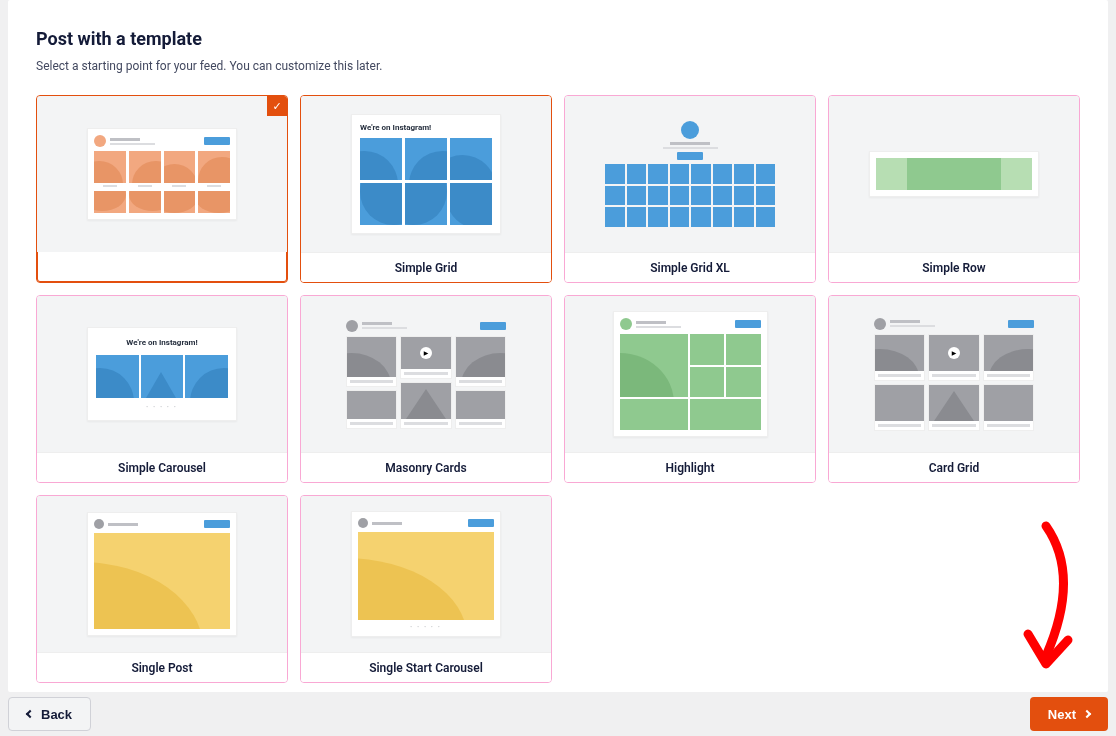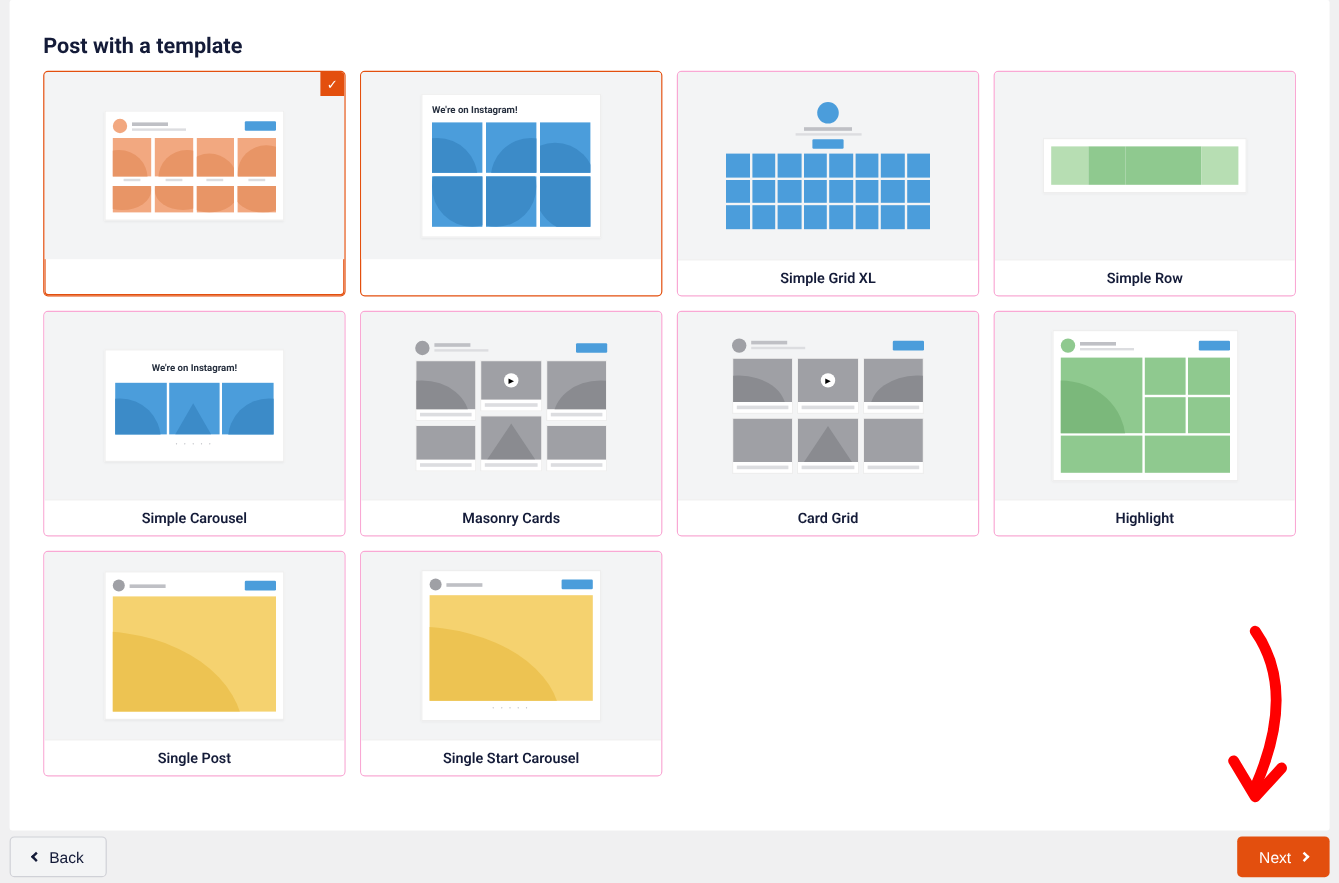--- a/index.html
+++ b/index.html
@@ -8,36 +8,37 @@
   h1{font-size:18px;font-weight:700;color:#141b38;margin-bottom:10px;}
   .subtitle{font-size:12px;color:#434960;margin-bottom:22px;}
   .template-grid{display:grid;grid-template-columns:repeat(4,1fr);gap:12px;}
   .template-card{border:1px solid #f9a8d4;border-radius:4px;overflow:hidden;cursor:pointer;background:#fff;display:flex;flex-direction:column;}
   .template-card.selected{border:1px solid #e34f0e;box-shadow:0 0 0 1px #e34f0e inset;}
   .template-card.highlighted{border:1px solid #e34f0e;}
   .preview{height:156px;background:#f3f4f5;display:flex;align-items:center;justify-content:center;position:relative;}
   .card-label{height:30px;display:flex;align-items:center;justify-content:center;font-size:12px;font-weight:600;color:#141b38;background:#fff;border-top:1px solid #eee;}
   .check-badge{position:absolute;top:0;right:0;width:20px;height:20px;background:#e34f0e;color:#fff;display:flex;align-items:center;justify-content:center;font-size:11px;}
   .footer{position:absolute;bottom:0;left:0;right:0;height:44px;display:flex;align-items:center;justify-content:space-between;padding:0 8px;}
-  .btn{height:34px;padding:0 18px;border-radius:4px;font-size:13px;font-weight:400;display:flex;align-items:center;gap:8px;cursor:pointer;border:none;}
+  .btn{height:34px;padding:0 18px;border-radius:4px;font-size:13px;font-weight:700;display:flex;align-items:center;gap:8px;cursor:pointer;border:none;}
   .btn-back{background:#f3f4f5;color:#141b38;border:1px solid #d0d1d7;}
   .btn-next{background:#e34f0e;color:#fff;}
   .arrow-annotation{position:absolute;right:30px;bottom:40px;pointer-events:none;}
   
   .tile{background:#fff;border:1px solid #eee;box-shadow:0 1px 2px rgba(0,0,0,0.05);}
   .inst-text{font-size:8px;font-weight:700;color:#27303f;}
   .follow-badge{background:#4b9ddb;width:26px;height:8px;border-radius:1px;}
   .chevron{display:inline-block;width:6px;height:6px;border-style:solid;border-width:2px 2px 0 0;transform:rotate(45deg);}
   .chevron-left{transform:rotate(-135deg);}
 </style>
 </head>
 <body>
 
 <div class="main-panel">
   <h1>Post with a template</h1>
+  <p class="subtitle">Select a starting point for your feed. You can customize this later.</p>
 
   <div class="template-grid">
 
     <div class="template-card selected">
       <div class="preview">
         <div class="check-badge">✓</div>
         <div class="tile" style="width:150px;padding:6px;">
           <div style="display:flex;align-items:center;gap:4px;margin-bottom:4px;">
             <div style="width:12px;height:12px;border-radius:50%;background:#f2a880;"></div>
             <div style="flex:1;">
@@ -111,20 +112,21 @@
               </div>
             <div style="aspect-ratio:1;background:#4b9ddb;position:relative;overflow:hidden;">
                 <div style="position:absolute;width:160%;height:160%;border-radius:50%;background:#3c8bc8;left:-60%;top:-60%;"></div>
               </div>
             <div style="aspect-ratio:1;background:#4b9ddb;position:relative;overflow:hidden;">
                 <div style="position:absolute;width:160%;height:160%;border-radius:50%;background:#3c8bc8;right:-50%;top:-50%;"></div>
               </div>
           </div>
         </div>
       </div>
+      <div class="card-label">Simple Grid</div>
     </div>
 
     <div class="template-card">
       <div class="preview">
         <div style="width:170px;">
           <div style="text-align:center;margin-bottom:4px;">
             <div style="width:18px;height:18px;border-radius:50%;background:#4b9ddb;margin:0 auto 3px;"></div>
             <div style="width:40px;height:3px;background:#bfc0c5;margin:0 auto 2px;"></div>
             <div style="width:55px;height:2px;background:#dcdde0;margin:0 auto 3px;"></div>
             <div style="width:26px;height:8px;background:#4b9ddb;margin:0 auto;border-radius:1px;"></div>
@@ -247,70 +249,20 @@
                 </div>
             </div>
           </div>
         </div>
       </div>
       <div class="card-label">Masonry Cards</div>
     </div>
 
     <div class="template-card">
       <div class="preview">
-        <div style="width:160px;">
-          <div style="display:flex;align-items:center;gap:4px;margin-bottom:4px;">
-            <div style="width:12px;height:12px;border-radius:50%;background:#9fa0a5;"></div>
-            <div style="flex:1;">
-                <div style="width:30px;height:3px;background:#bfc0c5;margin-bottom:2px;"></div>
-                <div style="width:45px;height:2px;background:#dcdde0;"></div>
-              </div>
-            <div class="follow-badge"></div>
-          </div>
-          <div style="display:grid;grid-template-columns:repeat(3,1fr);gap:3px;">
-            <div style="background:#fff;border:1px solid #eee;">
-                <div style="height:36px;background:#9fa0a5;position:relative;overflow:hidden;">
-                  <div style="position:absolute;width:160%;height:160%;border-radius:50%;background:#8a8b90;left:-70%;top:40%;"></div>
-                </div>
-                <div style="height:3px;background:#dcdde0;margin:3px;"></div>
-              </div>
-            <div style="background:#fff;border:1px solid #eee;">
-                <div style="height:36px;background:#9fa0a5;display:flex;align-items:center;justify-content:center;">
-                  <div style="width:12px;height:12px;border-radius:50%;background:#fff;display:flex;align-items:center;justify-content:center;font-size:6px;">▶</div>
-                </div>
-                <div style="height:3px;background:#dcdde0;margin:3px;"></div>
-              </div>
-            <div style="background:#fff;border:1px solid #eee;">
-                <div style="height:36px;background:#9fa0a5;position:relative;overflow:hidden;">
-                  <div style="position:absolute;width:160%;height:160%;border-radius:50%;background:#8a8b90;right:-70%;top:40%;"></div>
-                </div>
-                <div style="height:3px;background:#dcdde0;margin:3px;"></div>
-              </div>
-            <div style="background:#fff;border:1px solid #eee;">
-                <div style="height:36px;background:#9fa0a5;"></div>
-                <div style="height:3px;background:#dcdde0;margin:3px;"></div>
-              </div>
-            <div style="background:#fff;border:1px solid #eee;">
-                <div style="height:36px;background:#9fa0a5;position:relative;overflow:hidden;">
-                  <div style="position:absolute;width:0;height:0;border-left:20px solid transparent;border-right:20px solid transparent;border-bottom:30px solid #8a8b90;bottom:0;left:5px;"></div>
-                </div>
-                <div style="height:3px;background:#dcdde0;margin:3px;"></div>
-              </div>
-            <div style="background:#fff;border:1px solid #eee;">
-                <div style="height:36px;background:#9fa0a5;"></div>
-                <div style="height:3px;background:#dcdde0;margin:3px;"></div>
-              </div>
-          </div>
-        </div>
-      </div>
-      <div class="card-label">Card Grid</div>
-    </div>
-
-    <div class="template-card">
-      <div class="preview">
         <div class="tile" style="width:155px;padding:6px;">
           <div style="display:flex;align-items:center;gap:4px;margin-bottom:4px;">
             <div style="width:12px;height:12px;border-radius:50%;background:#8fc98f;"></div>
             <div style="flex:1;">
                 <div style="width:30px;height:3px;background:#bfc0c5;margin-bottom:2px;"></div>
                 <div style="width:45px;height:2px;background:#dcdde0;"></div>
               </div>
             <div class="follow-badge"></div>
           </div>
           <div style="display:grid;grid-template-columns:2fr 1fr 1fr;grid-template-rows:1fr 1fr 1fr;gap:2px;height:96px;">
@@ -320,20 +272,70 @@
             <div style="background:#8fc98f;"></div>
             <div style="background:#8fc98f;"></div>
             <div style="background:#8fc98f;"></div>
             <div style="background:#8fc98f;"></div>
             <div style="background:#8fc98f;"></div>
             <div style="grid-column:2/4;background:#8fc98f;"></div>
           </div>
         </div>
       </div>
       <div class="card-label">Highlight</div>
+    </div>
+
+    <div class="template-card">
+      <div class="preview">
+        <div style="width:160px;">
+          <div style="display:flex;align-items:center;gap:4px;margin-bottom:4px;">
+            <div style="width:12px;height:12px;border-radius:50%;background:#9fa0a5;"></div>
+            <div style="flex:1;">
+                <div style="width:30px;height:3px;background:#bfc0c5;margin-bottom:2px;"></div>
+                <div style="width:45px;height:2px;background:#dcdde0;"></div>
+              </div>
+            <div class="follow-badge"></div>
+          </div>
+          <div style="display:grid;grid-template-columns:repeat(3,1fr);gap:3px;">
+            <div style="background:#fff;border:1px solid #eee;">
+                <div style="height:36px;background:#9fa0a5;position:relative;overflow:hidden;">
+                  <div style="position:absolute;width:160%;height:160%;border-radius:50%;background:#8a8b90;left:-70%;top:40%;"></div>
+                </div>
+                <div style="height:3px;background:#dcdde0;margin:3px;"></div>
+              </div>
+            <div style="background:#fff;border:1px solid #eee;">
+                <div style="height:36px;background:#9fa0a5;display:flex;align-items:center;justify-content:center;">
+                  <div style="width:12px;height:12px;border-radius:50%;background:#fff;display:flex;align-items:center;justify-content:center;font-size:6px;">▶</div>
+                </div>
+                <div style="height:3px;background:#dcdde0;margin:3px;"></div>
+              </div>
+            <div style="background:#fff;border:1px solid #eee;">
+                <div style="height:36px;background:#9fa0a5;position:relative;overflow:hidden;">
+                  <div style="position:absolute;width:160%;height:160%;border-radius:50%;background:#8a8b90;right:-70%;top:40%;"></div>
+                </div>
+                <div style="height:3px;background:#dcdde0;margin:3px;"></div>
+              </div>
+            <div style="background:#fff;border:1px solid #eee;">
+                <div style="height:36px;background:#9fa0a5;"></div>
+                <div style="height:3px;background:#dcdde0;margin:3px;"></div>
+              </div>
+            <div style="background:#fff;border:1px solid #eee;">
+                <div style="height:36px;background:#9fa0a5;position:relative;overflow:hidden;">
+                  <div style="position:absolute;width:0;height:0;border-left:20px solid transparent;border-right:20px solid transparent;border-bottom:30px solid #8a8b90;bottom:0;left:5px;"></div>
+                </div>
+                <div style="height:3px;background:#dcdde0;margin:3px;"></div>
+              </div>
+            <div style="background:#fff;border:1px solid #eee;">
+                <div style="height:36px;background:#9fa0a5;"></div>
+                <div style="height:3px;background:#dcdde0;margin:3px;"></div>
+              </div>
+          </div>
+        </div>
+      </div>
+      <div class="card-label">Card Grid</div>
     </div>
 
     <div class="template-card">
       <div class="preview">
         <div class="tile" style="width:150px;padding:6px;">
           <div style="display:flex;align-items:center;gap:4px;margin-bottom:4px;">
             <div style="width:10px;height:10px;border-radius:50%;background:#9fa0a5;"></div>
             <div style="flex:1;">
                 <div style="width:30px;height:3px;background:#bfc0c5;"></div>
               </div>

